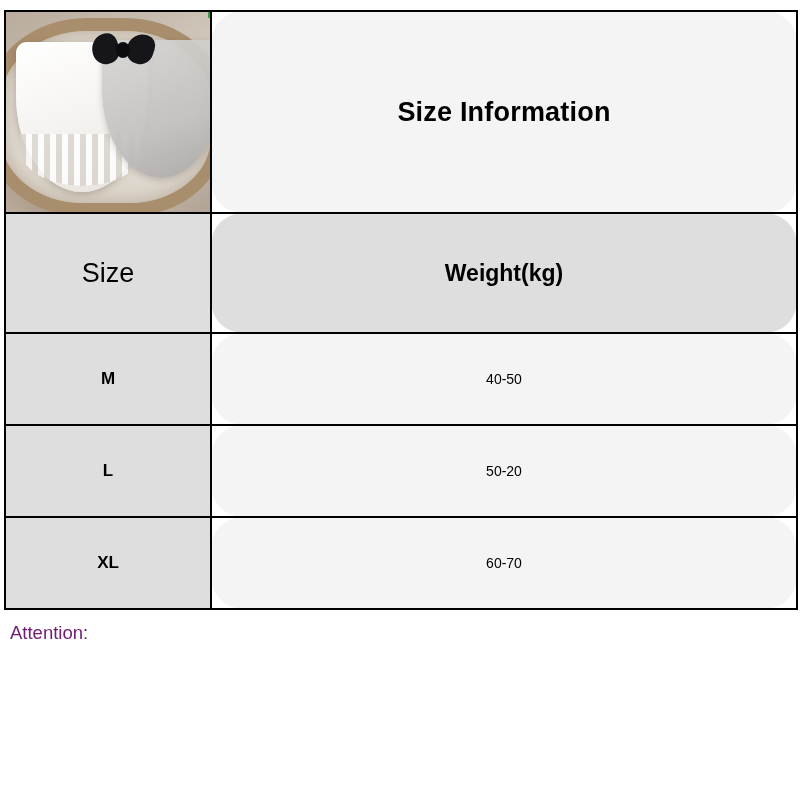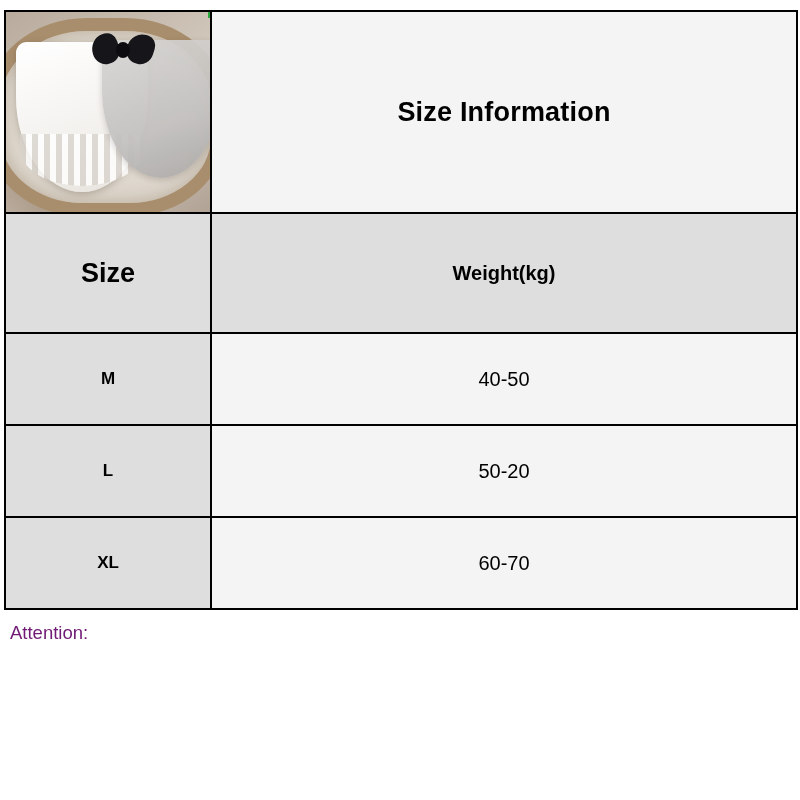--- a/index.html
+++ b/index.html
@@ -31,21 +31,21 @@
   }
 
   .size-table td {
     border: 2px solid #000;
     padding: 0;
     text-align: center;
     vertical-align: middle;
   }
 
   .col-left  { width: 204px; }
-  .col-right { width: 584px; }
+  .col-right { width: 584px; border-radius: 32px; }
 
   
   .photo-cell {
     height: 200px;
     padding: 0;
     background: #c9bfb5;
     position: relative;
     overflow: hidden;
   }
 
@@ -148,30 +148,30 @@
     color: #000;
     letter-spacing: .2px;
   }
 
   .header-row td {
     height: 118px;
     background: #dedede;
   }
   .hdr-size {
     font-size: 27px;
-    font-weight: bold;
+    font-weight: normal;
   }
   .hdr-weight {
-    font-size: 20px;
+    font-size: 23px;
     font-weight: bold;
   }
 
   .body-row td { height: 90px; }
   .body-row .col-left  { background: #dedede; font-size: 17px; font-weight: bold; }
-  .body-row .col-right { background: #f4f4f4; font-size: 20px; }
+  .body-row .col-right { background: #f4f4f4; font-size: 14px; }
 
   .attention {
     position: absolute;
     left: 6px;
     top: 616px;
     width: 788px;
     padding: 4px 4px 0 4px;
     box-sizing: border-box;
     font-size: 18.5px;
     color: #701a75;

